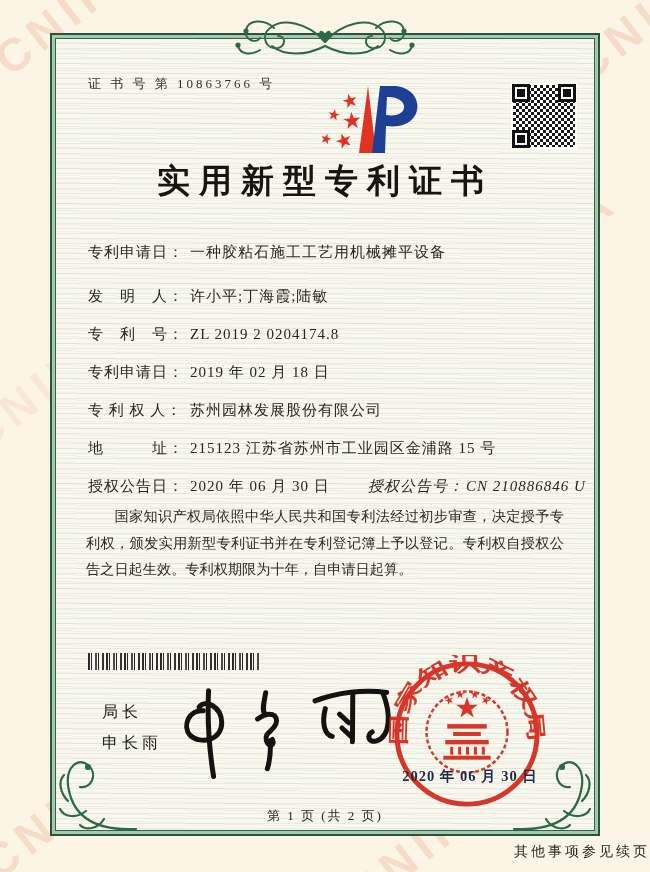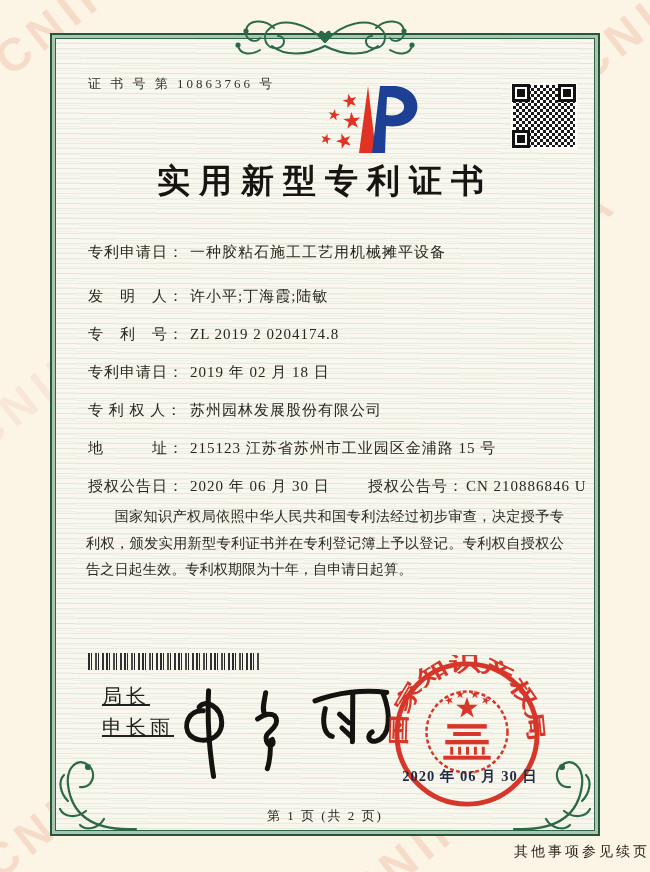--- a/index.html
+++ b/index.html
@@ -58,21 +58,21 @@
   }
   .body-text p{margin:0;text-indent:2em;}
   
   .barcode{
     position:absolute;left:36px;top:618px;width:172px;height:17px;
     background:repeating-linear-gradient(90deg,
       #2b2b2b 0 2px,#f7f5ec 2px 3px,#2b2b2b 3px 4px,#f7f5ec 4px 7px,
       #4a4a4a 7px 9px,#f7f5ec 9px 10px,#222 10px 11px,#f7f5ec 11px 14px,
       #333 14px 16px,#f7f5ec 16px 18px);
   }
-  .officer{position:absolute;left:50px;top:646px;font-size:20px;letter-spacing:4px;line-height:31px;color:#21201c;text-decoration:underline;}
+  .officer{position:absolute;left:50px;top:661px;font-size:16px;letter-spacing:4px;line-height:31px;color:#21201c;}
   .sig{position:absolute;left:118px;top:645px;}
   .seal{position:absolute;left:336px;top:620px;width:158px;height:158px;opacity:0.93;}
   .seal-date{
     position:absolute;left:340px;top:732px;width:156px;text-align:center;
     font-size:14.5px;font-weight:bold;letter-spacing:1px;color:#1f2a44;z-index:4;white-space:nowrap;
   }
   .page-num{position:absolute;left:0;top:772px;width:100%;text-align:center;font-size:13px;letter-spacing:2px;color:#2b2820;}
   .cont-note{
     position:absolute;left:0;top:843px;width:650px;text-align:right;
     font-size:14px;letter-spacing:3px;color:#2b2820;z-index:2;
@@ -144,21 +144,21 @@
   </div>
   <div class="row" style="top:366px;">
     <span class="lbl">专 利 权 人：</span><span class="val">苏州园林发展股份有限公司</span>
   </div>
   <div class="row" style="top:404px;">
     <span class="lbl">地　　　址：</span><span class="val">215123 江苏省苏州市工业园区金浦路 15 号</span>
   </div>
   <div class="row" style="top:442px;">
     <span class="lbl">授权公告日：</span><span class="val">2020 年 06 月 30 日</span>
   </div>
-  <div class="row" style="top:442px;left:316px;">
+  <div class="row" style="top:442px;left:316px;font-style:italic;">
     <span class="lbl" style="min-width:0;">授权公告号：</span><span class="val">CN 210886846 U</span>
   </div>
 
   <div class="body-text">
     <p>国家知识产权局依照中华人民共和国专利法经过初步审查，决定授予专利权，颁发实用新型专利证书并在专利登记簿上予以登记。专利权自授权公告之日起生效。专利权期限为十年，自申请日起算。</p>
   </div>
 
   <div class="barcode"></div>
 
   <div class="officer">

